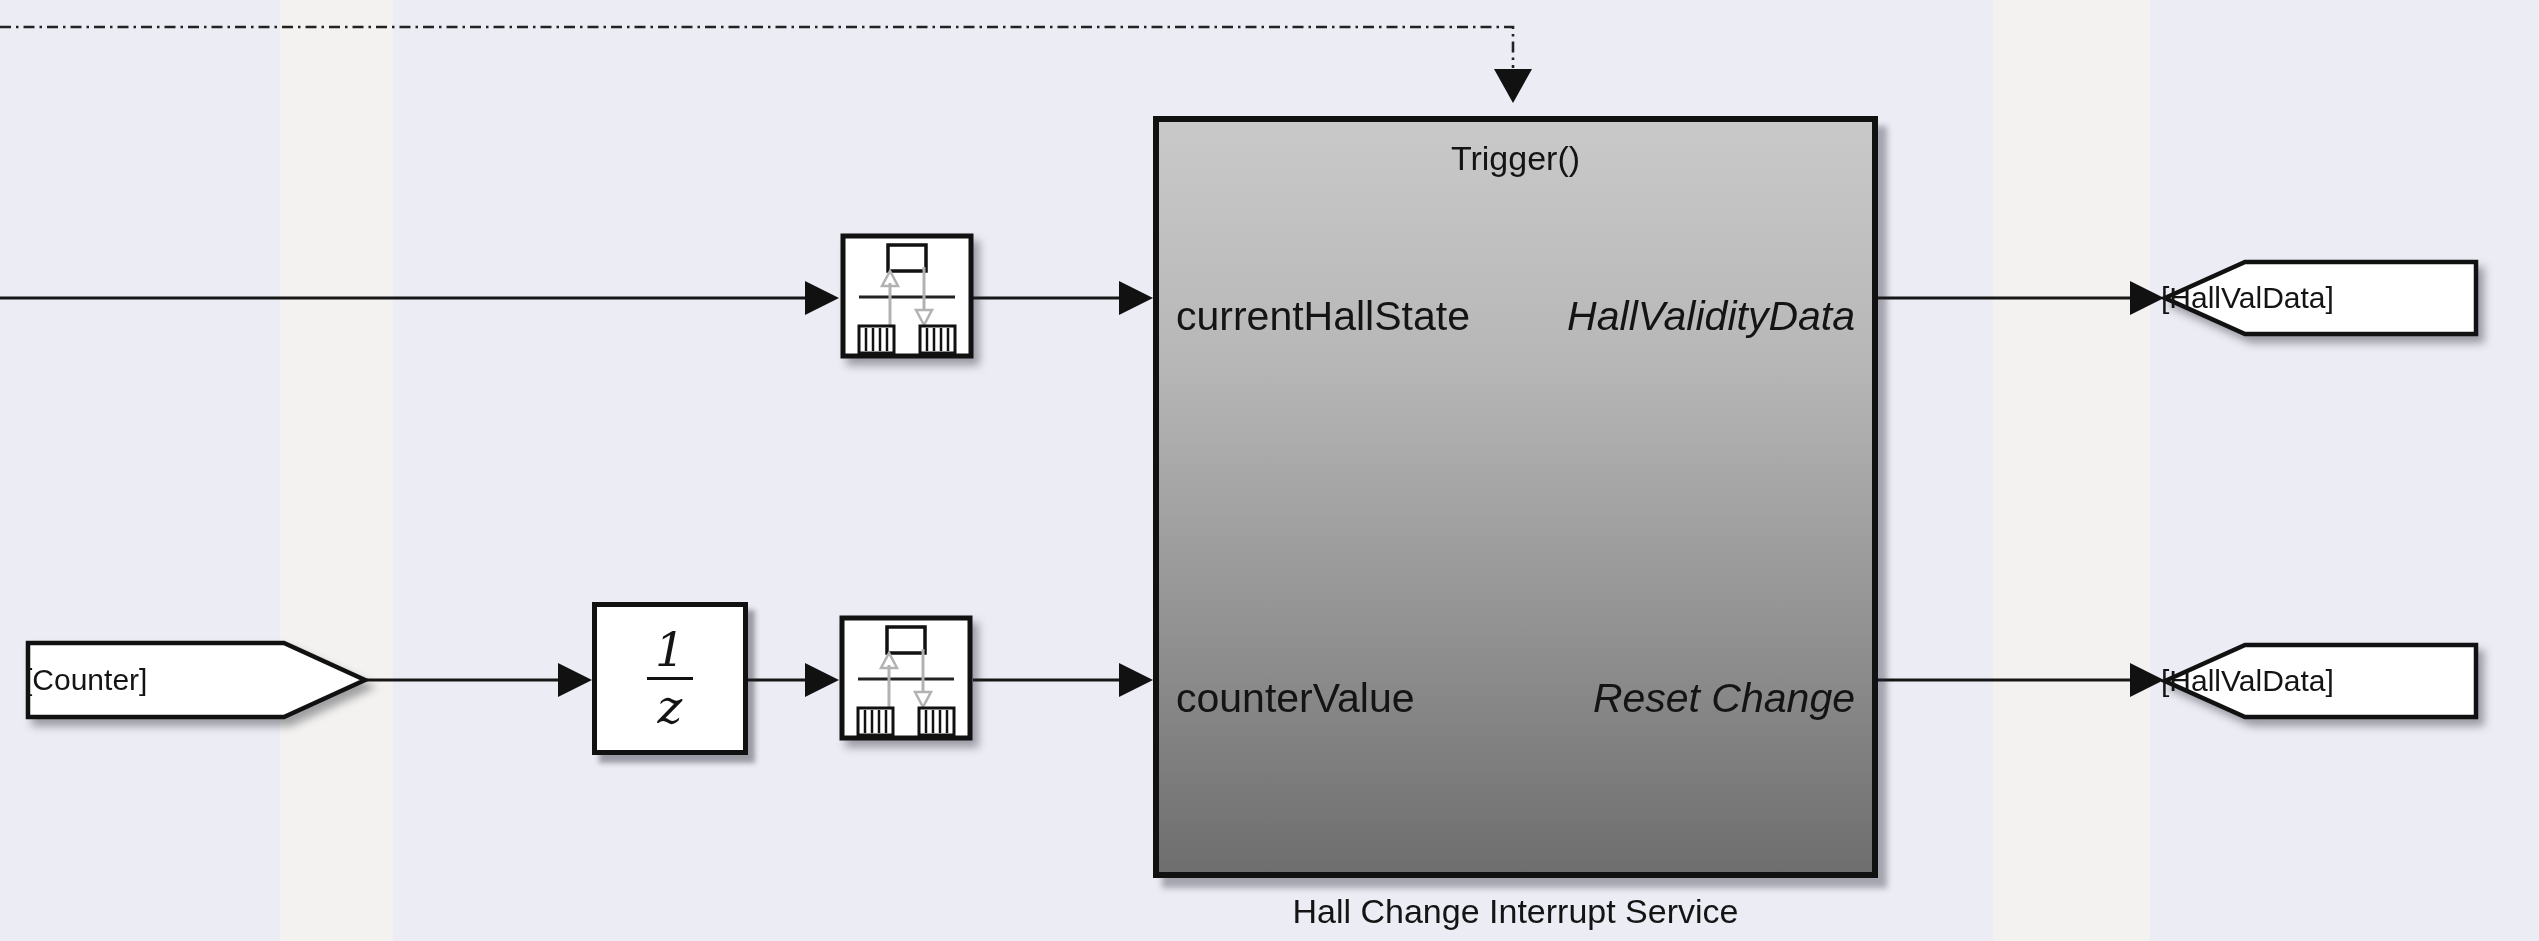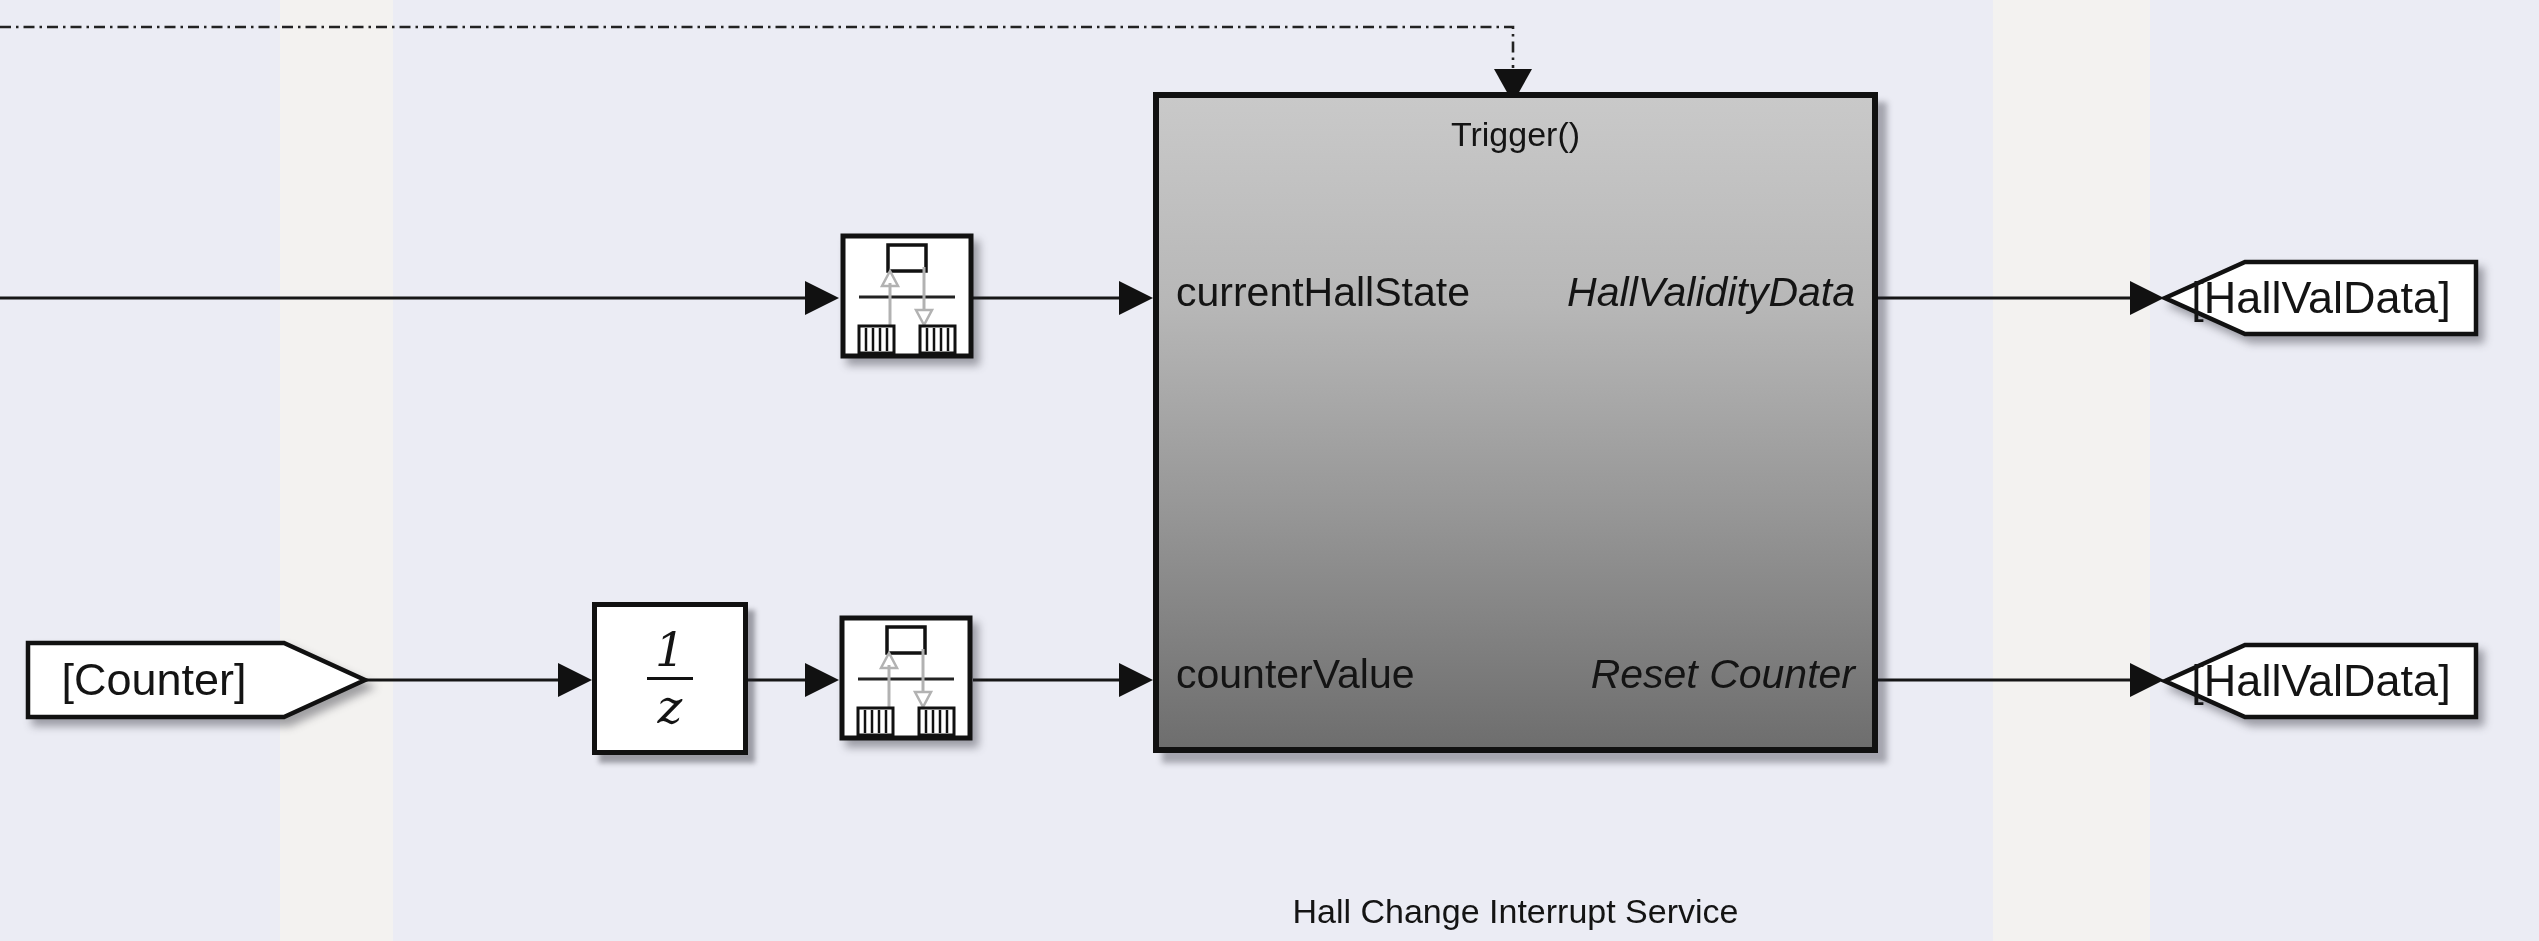--- a/index.html
+++ b/index.html
@@ -10,21 +10,21 @@
     color:var(--text,#141414);
   }
   .stripe{position:absolute;top:0;height:941px;background:var(--stripe,#f3f2f0);}
   #stripe-left{left:280px;width:113px;}
   #stripe-right{left:1993px;width:157px;}
 
   #wires{position:absolute;left:0;top:0;}
 
   
   .subsystem{
-    position:absolute;left:1153px;top:92px;width:725px;height:661px;
+    position:absolute;left:1153px;top:116px;width:725px;height:762px;
     box-sizing:border-box;border:6px solid var(--block-border,#111);
     background:linear-gradient(180deg,var(--subsystem-top,#c9c9c9) 0%,#b7b7b7 32%,#989898 62%,var(--subsystem-bottom,#6e6e6e) 100%);
     box-shadow:9px 10px 6px rgba(35,35,45,.35);
   }
   .trigger-label{position:absolute;left:0;top:16px;width:100%;text-align:center;font-size:34px;line-height:40px;}
   .port-label{position:absolute;font-size:41px;line-height:40px;white-space:nowrap;}
   .port-in{left:17px;}
   .port-out{right:17px;text-align:left;font-style:italic;}
   .row1{top:174px;} .row2{top:556px;}
   .subsystem-name{
@@ -39,21 +39,21 @@
     background:var(--block-fill,#fff);border:5px solid var(--block-border,#111);
     box-shadow:7px 8px 5px rgba(35,35,45,.4);
     display:flex;align-items:center;justify-content:center;
   }
   .fraction{text-align:center;font-family:"DejaVu Serif", serif;font-style:italic;font-size:47px;line-height:48px;}
   .frac-bar{height:0;border-top:3px solid #111;width:46px;margin:3px auto;}
 
   
   .tag{position:absolute;filter:drop-shadow(6px 7px 4px rgba(35,35,45,.4));}
   .tag-text{
-    position:absolute;font-size:45px;line-height:42px;text-align:center;white-space:nowrap;
+    position:absolute;font-size:30px;line-height:42px;white-space:nowrap;
     overflow:visible;
   }
 </style>
 </head>
 <body>
 
 <div class="stripe" id="stripe-left"></div>
 <div class="stripe" id="stripe-right"></div>
 
 <svg id="wires" width="2539" height="941" viewBox="0 0 2539 941">
@@ -91,21 +91,21 @@
       <polygon points="2164,680 2130,663 2130,697" stroke="none"></polygon>
     </g>
   </g>
 </svg>
 
 <div class="subsystem">
   <div class="trigger-label">Trigger()</div>
   <div class="port-label port-in  row1">currentHallState</div>
   <div class="port-label port-in  row2">counterValue</div>
   <div class="port-label port-out row1">HallValidityData</div>
-  <div class="port-label port-out row2">Reset Counter</div>
+  <div class="port-label port-out row2">Reset Change</div>
 </div>
 <div class="subsystem-name">Hall Change Interrupt Service</div>
 
 <div class="rt-block" style="left:840px;top:233px;">
   <svg width="134" height="126" viewBox="0 0 134 126">
     <rect x="3" y="3" width="128" height="120" fill="#fff" stroke="#111" stroke-width="5"></rect>
     <rect x="48" y="12" width="38" height="26" fill="none" stroke="#111" stroke-width="3.5"></rect>
     <line x1="19" y1="64" x2="115" y2="64" stroke="#222" stroke-width="3"></line>
     <line x1="50" y1="94" x2="50" y2="50" stroke="#b2b2b2" stroke-width="3"></line>
     <polygon points="50,38 42,53 58,53" fill="none" stroke="#b2b2b2" stroke-width="2.5"></polygon>

